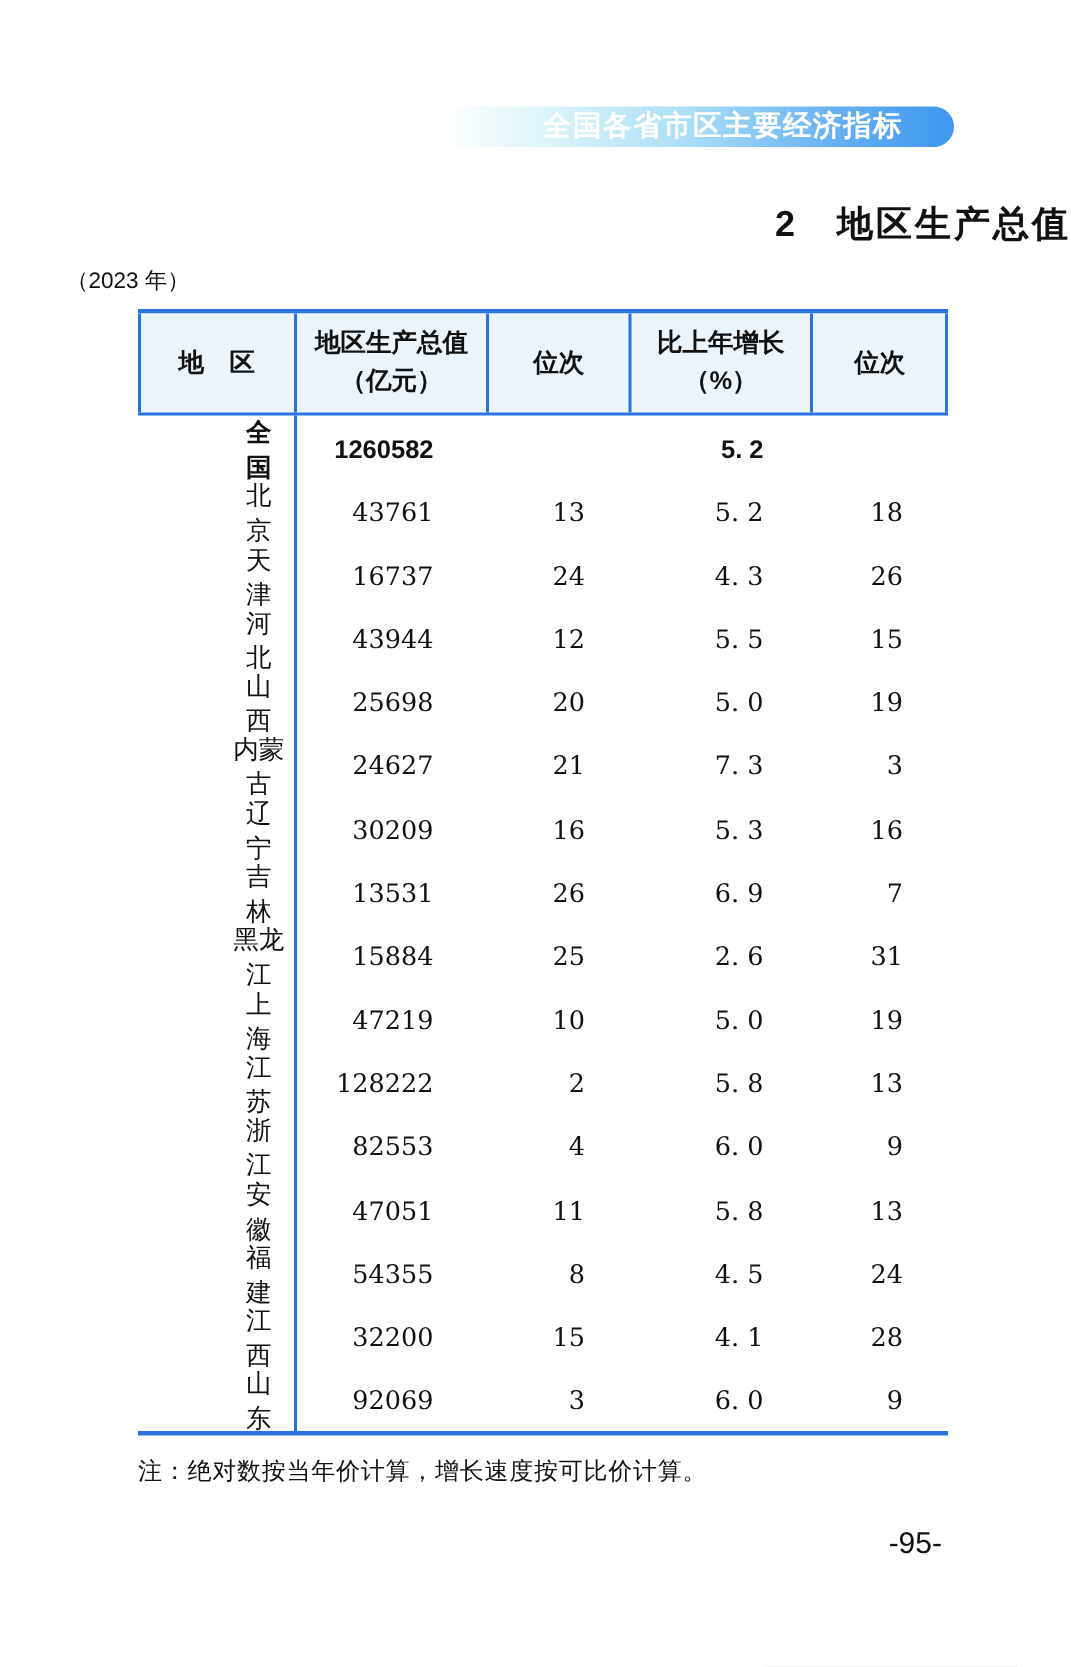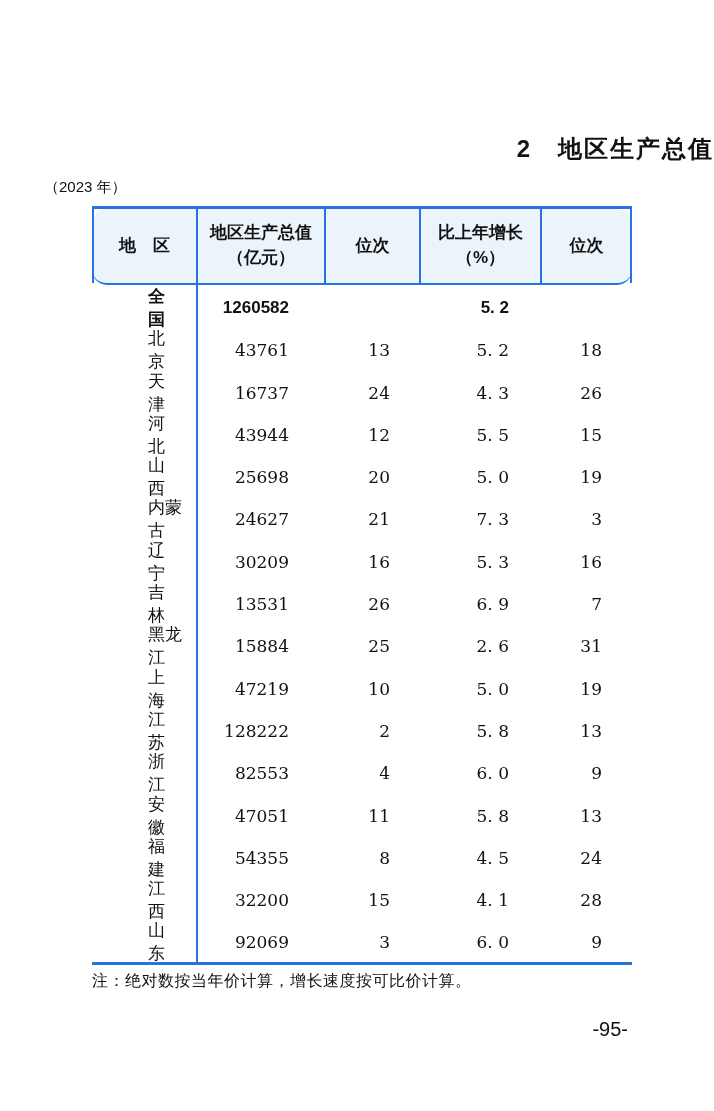--- a/index.html
+++ b/index.html
@@ -67,24 +67,23 @@
     left: 92px;
     top: 206px;
     width: 540px;
     border-top: 3px solid #2a72e0;
     border-bottom: 3px solid #2a72e0;
   }
   .thead {
     position: relative;
     display: grid;
     grid-template-columns: 105px 128px 95px 121px 91px;
-    height: 76px;
+    height: 68px;
     background: #ebf4fb;
     border-bottom: 2px solid #2a72e0;
-    border-radius: 15px;
   }
   .th {
     display: flex;
     align-items: center;
     justify-content: center;
     text-align: center;
     font-size: 17px;
     font-weight: bold;
     white-space: pre-line;
     line-height: 1.45;
@@ -112,21 +111,21 @@
     background: #2a72e0;
   }
   .tr {
     display: grid;
     grid-template-columns: 105px 128px 95px 121px 91px;
     height: 42.3px;
     align-items: center;
     font-size: 17px;
     font-family: "DejaVu Serif", "Liberation Serif", serif;
   }
-  .td.region { padding-left: 8px; text-align: left; margin-left: 48px; }
+  .td.region { padding-left: 8px; text-align: center; margin-left: 48px; }
   .td.num { text-align: right; }
   .td.c2 { padding-right: 36px; }
   .td.c3 { padding-right: 30px; }
   .td.c4 { padding-right: 32px; }
   .td.c5 { padding-right: 30px; }
   .tr.total {
     font-family: "Liberation Sans", "DejaVu Sans", sans-serif;
     font-weight: bold;
   }
 
@@ -144,20 +143,23 @@
     top: 1018px;
     font-size: 20px;
     font-family: "Liberation Sans", sans-serif;
   }
 </style>
 </head>
 <body>
 
 <div class="page">
 
+  <div class="banner">
+    <span class="banner-label">全国各省市区主要经济指标</span>
+  </div>
 
   <div class="doc-title">2　地区生产总值</div>
   <div class="doc-subtitle">（2023 年）</div>
 
   <div class="gdp-table">
 
     <div class="thead">
       <div class="th">地　区</div>
       <div class="th">地区生产总值
 （亿元）</div>

